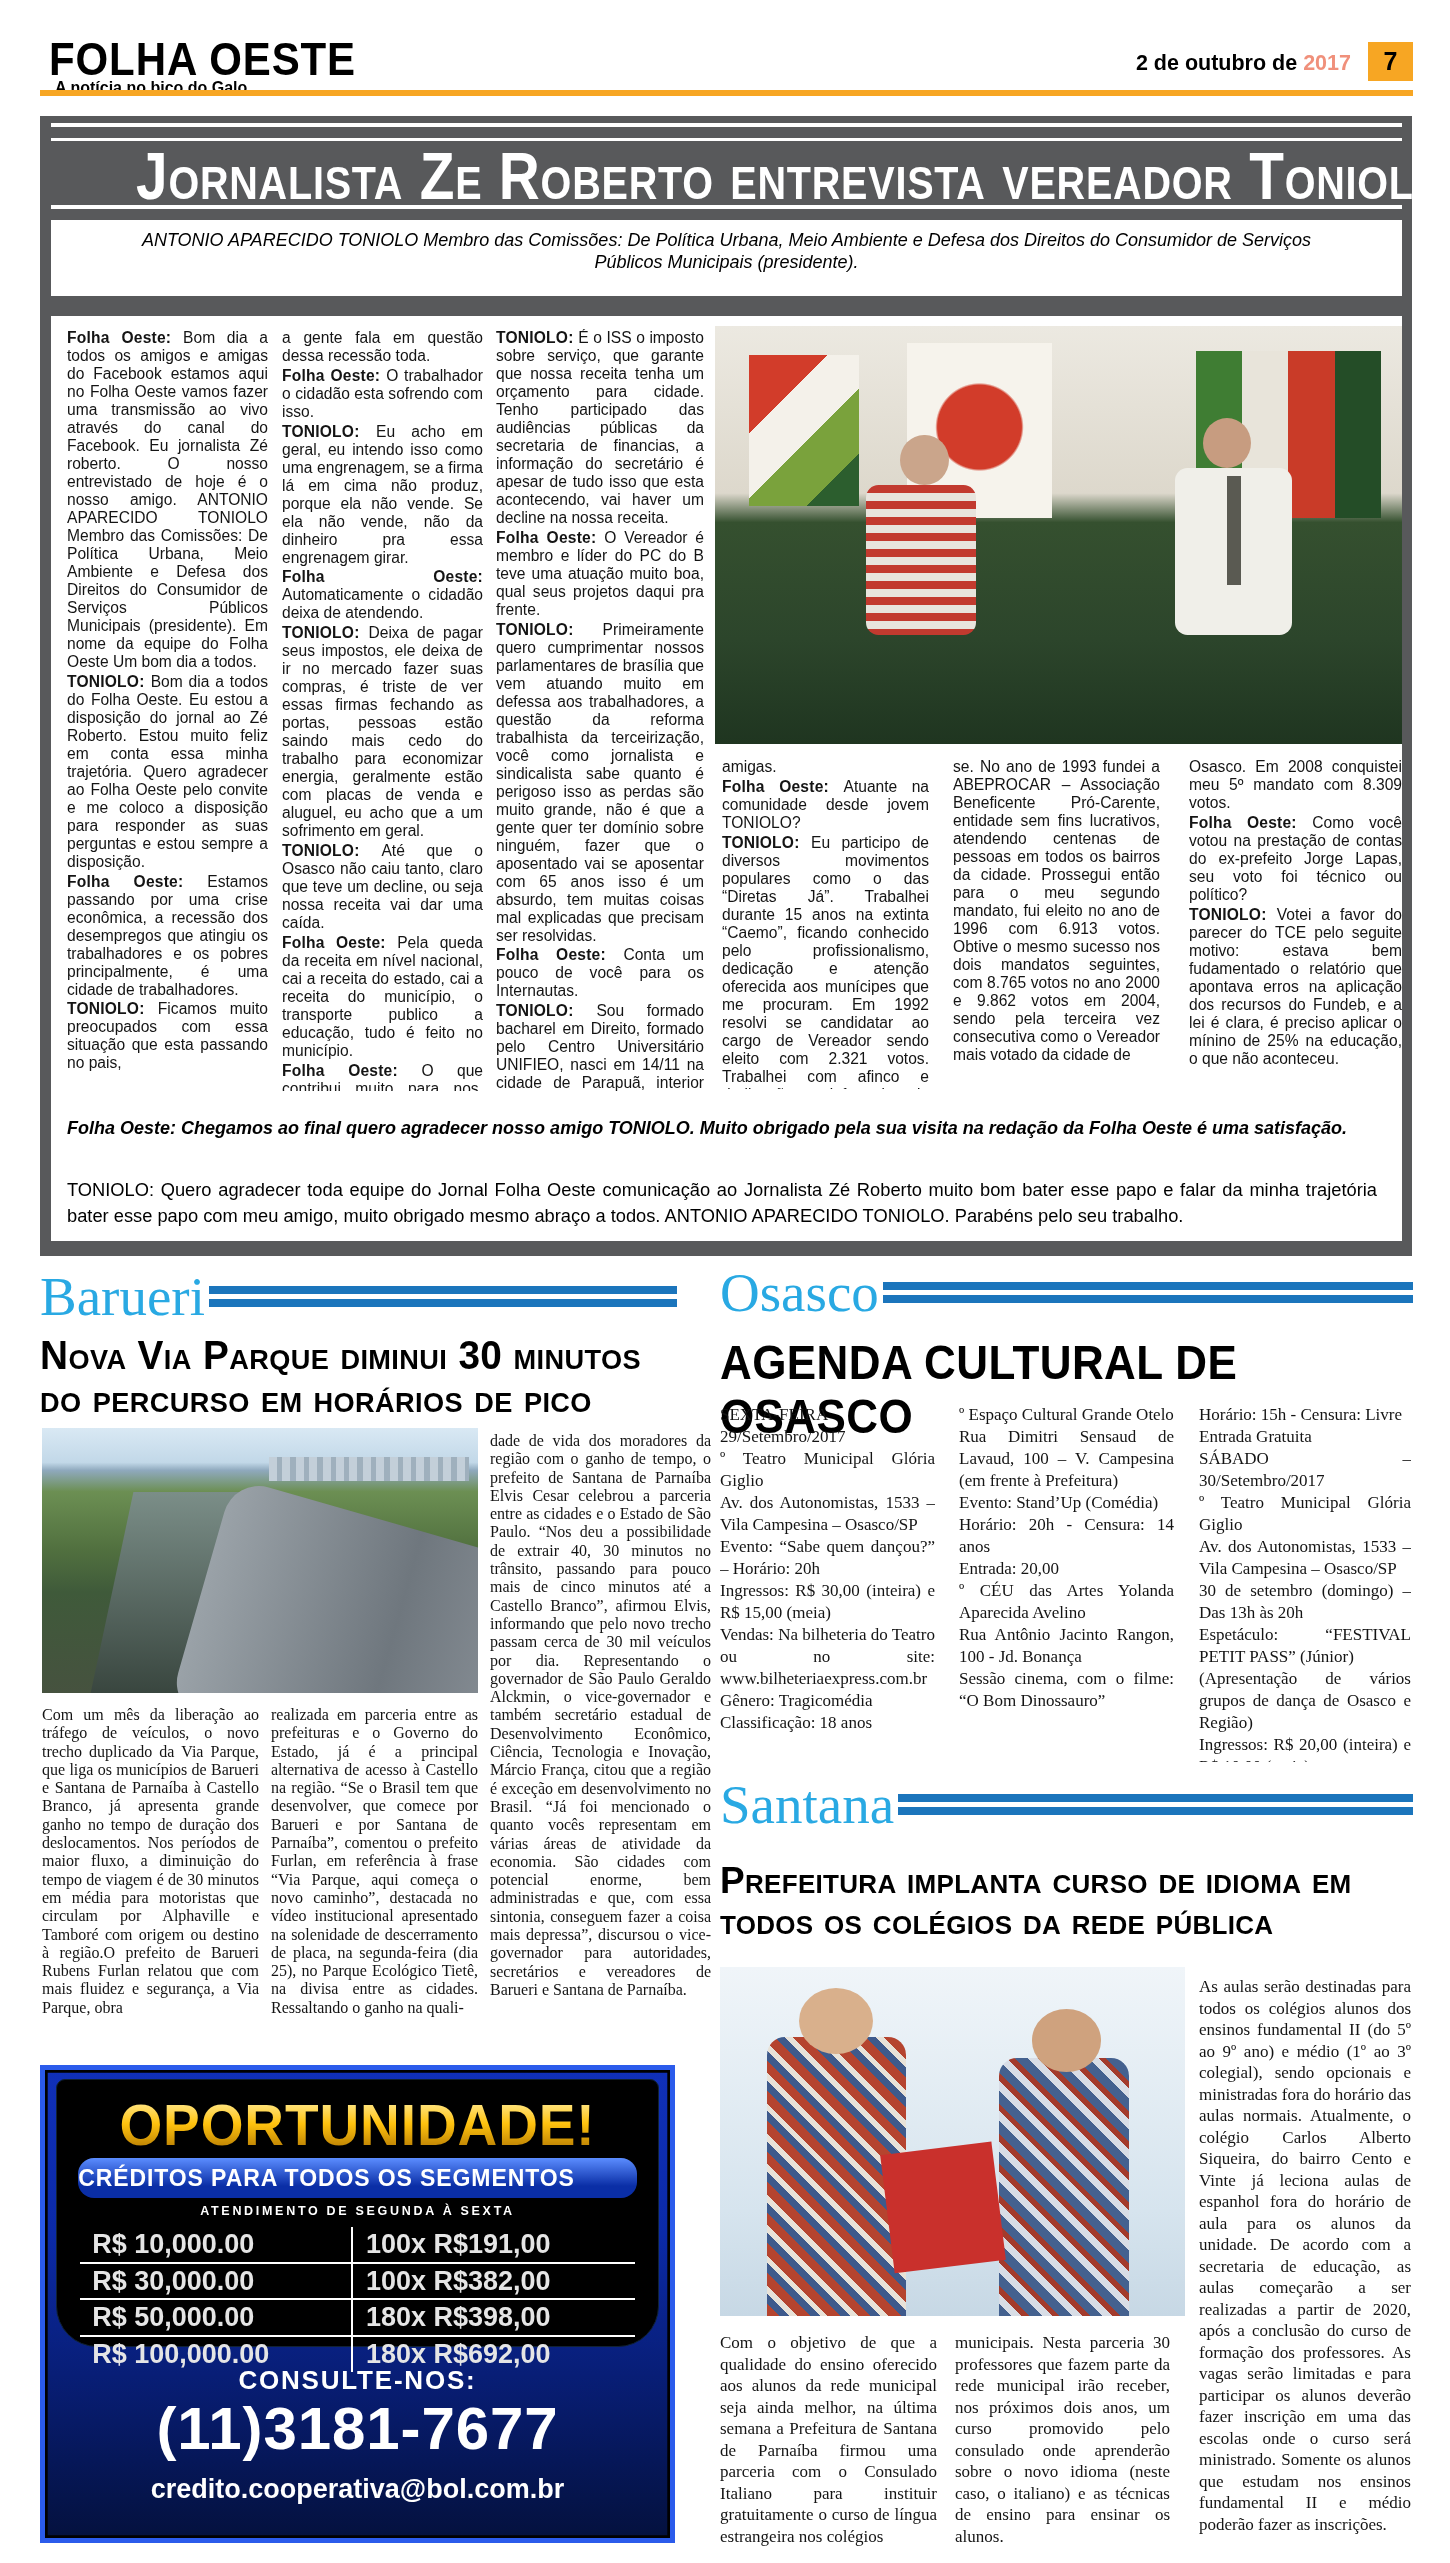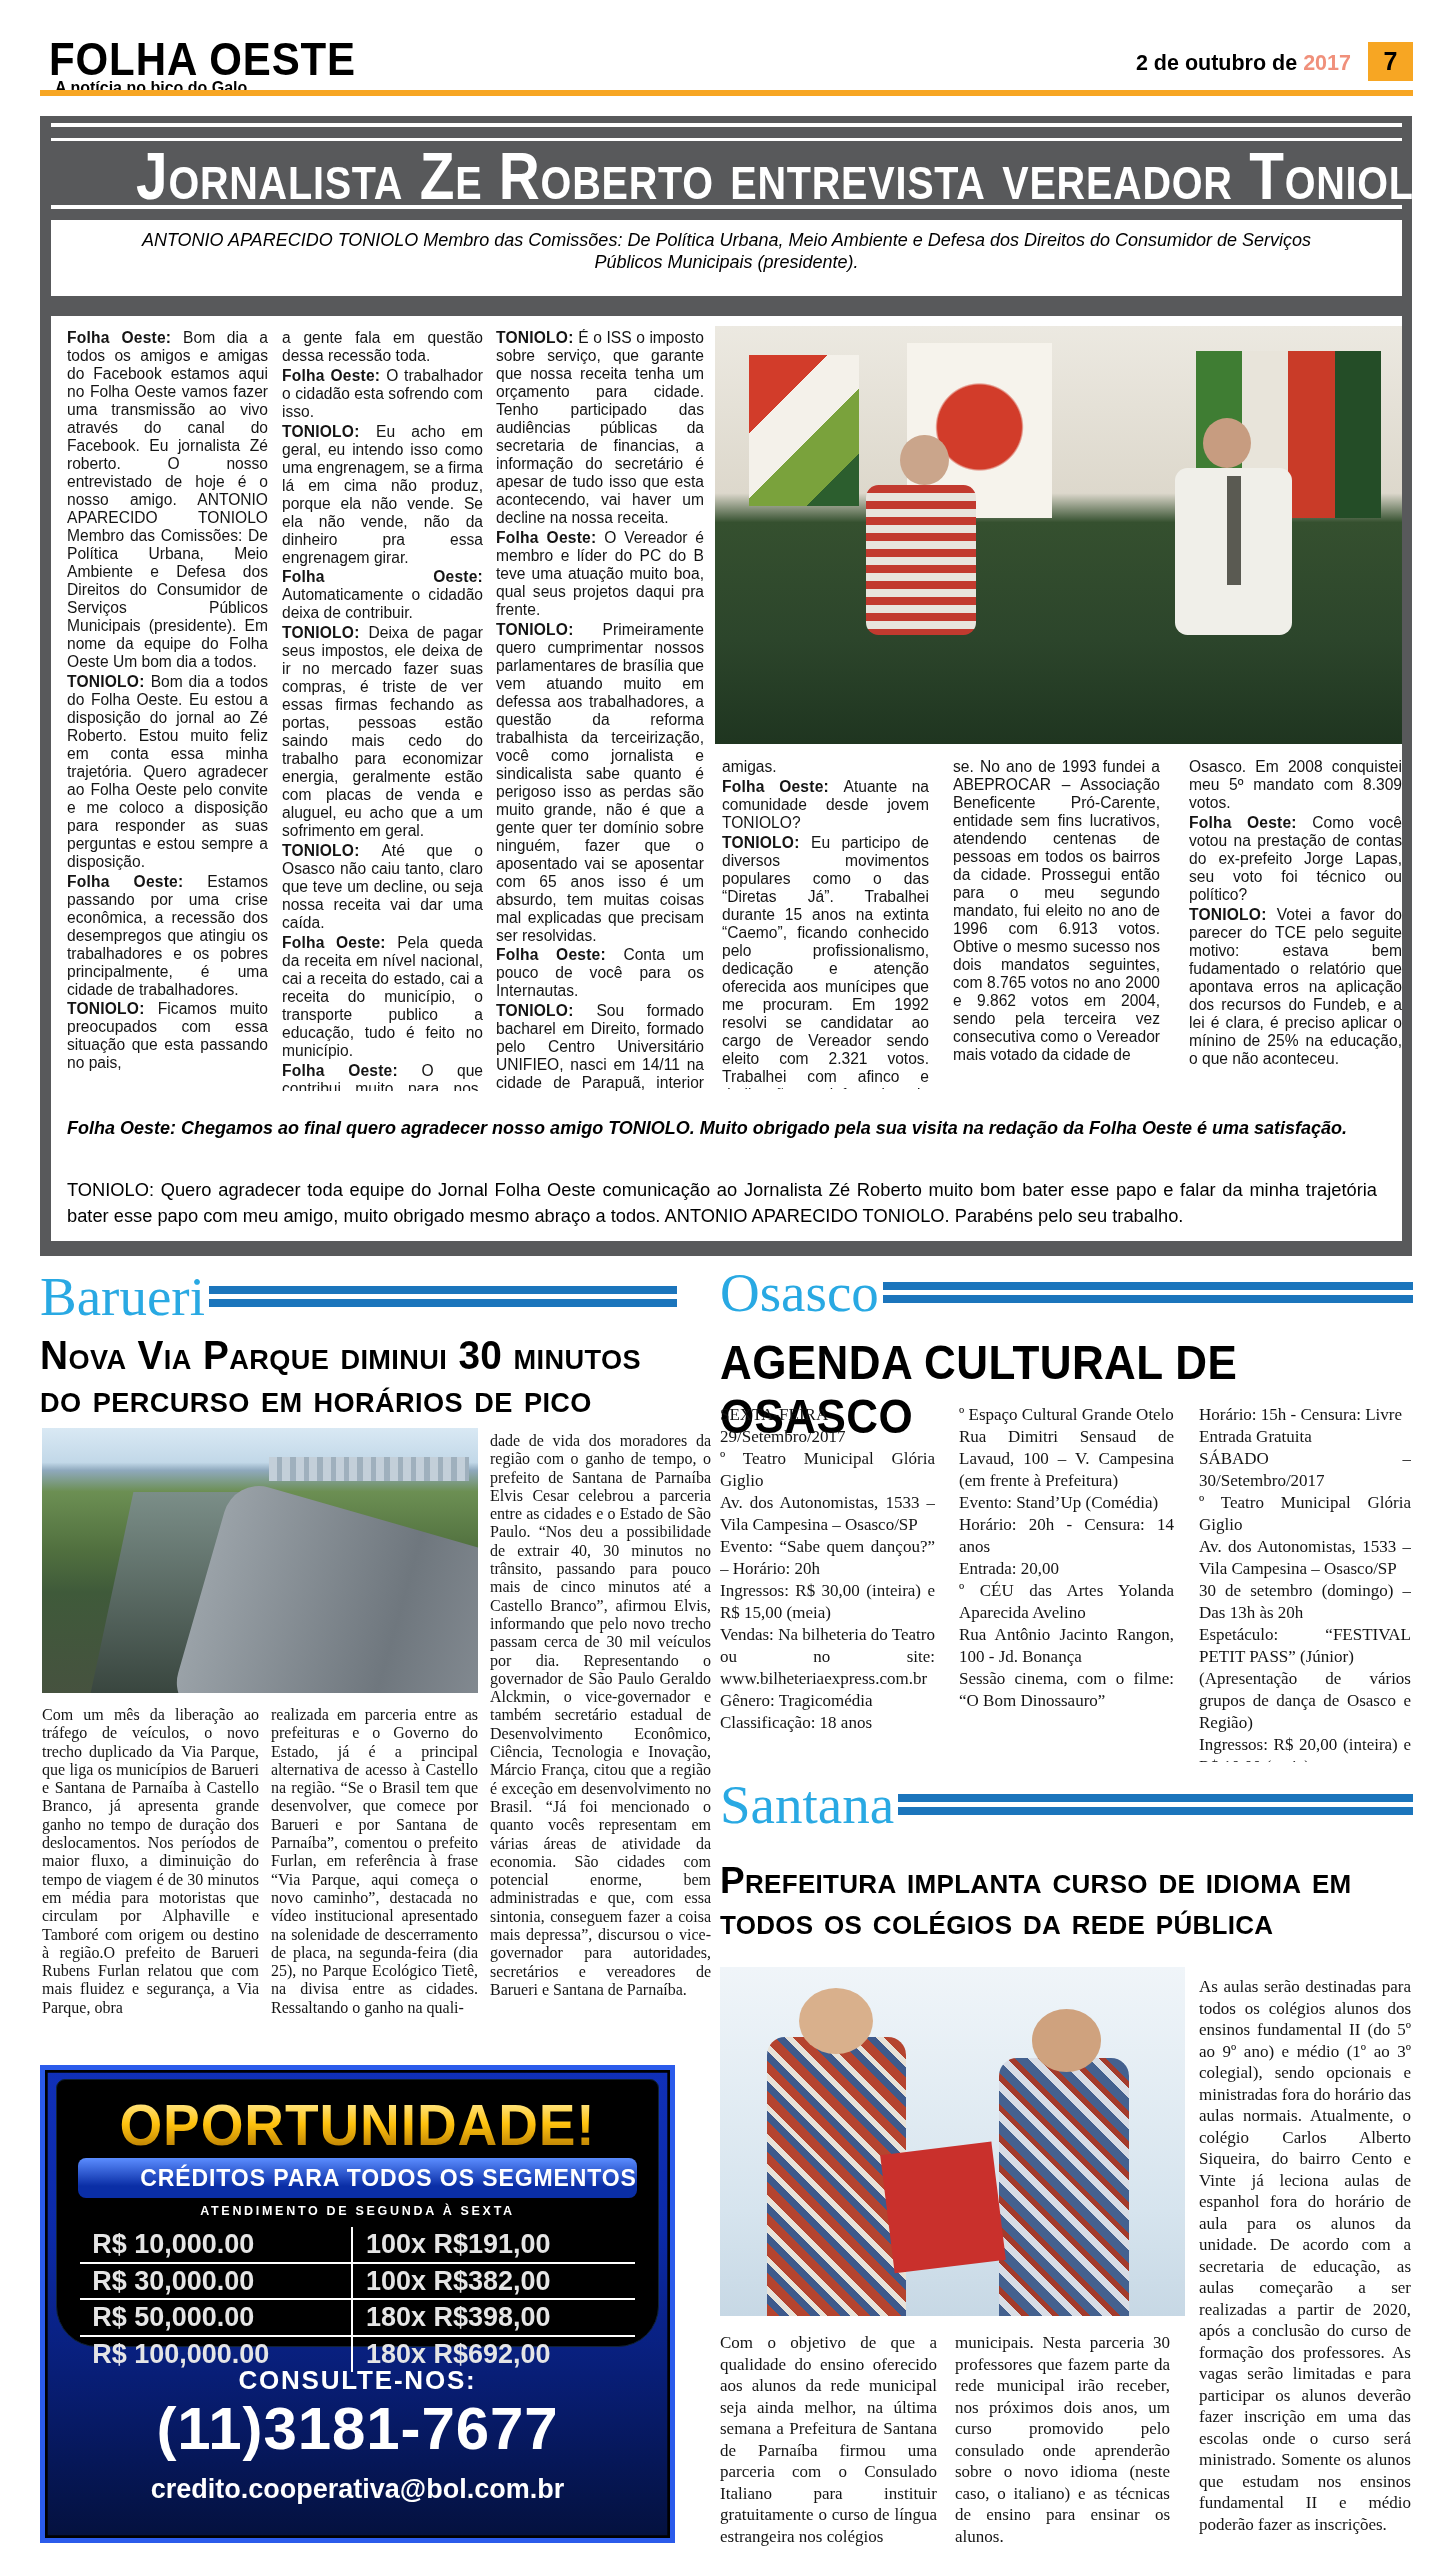--- a/index.html
+++ b/index.html
@@ -105,22 +105,22 @@
   
   .ad{position:absolute;left:40px;top:2065px;width:635px;height:478px;box-sizing:border-box;
       border:5.4px solid #2B5BEB;background:linear-gradient(180deg,#1030b8 0%,#0b2aa8 35%,#071a66 75%,#04113e 100%);
       box-shadow:inset 0 0 0 2.7px #000;}
   .ad-top{position:absolute;left:10.7px;right:10.7px;top:9px;height:266px;background:#000;
       border-radius:9px 9px 41px 41px;border:1.8px solid #123;}
   .ad-title{margin-top:12.5px;text-align:center;font-size:55px;font-weight:900;letter-spacing:0.9px;
       background:linear-gradient(180deg,#fff3b0 5%,#ffc20e 48%,#a86e00 95%);
       -webkit-background-clip:text;background-clip:text;color:transparent;white-space:nowrap;
       transform:scaleY(1.05);}
-  .ad-band{margin:1.8px 21.5px 0;background:linear-gradient(180deg,#5b8dff,#0a2ea6 70%);border-radius:8px;
-      color:#fff;font-weight:800;font-size:23px;text-align:right;padding:6.3px 0;letter-spacing:0.9px;}
+  .ad-band{margin:1.8px 21.5px 0;background:linear-gradient(180deg,#5b8dff,#0a2ea6 70%);border-radius:16px;
+      color:#fff;font-weight:800;font-size:23px;text-align:left;padding:6.3px 0;letter-spacing:0.9px;}
   .ad-note{color:#fff;text-align:center;font-size:12.5px;font-weight:700;letter-spacing:2.7px;margin-top:6.3px;}
   .ad-table{width:calc(100% - 46px);margin:9px auto 0;border-collapse:collapse;color:#e5e5e5;
       font-size:27px;font-weight:800;}
   .ad-table td{padding:1.8px 12.5px;white-space:nowrap;}
   .ad-table td+td{border-left:2.7px solid #fff;}
   .ad-table tr+tr td{border-top:2.7px solid #fff;}
   .ad-cta{position:absolute;left:0;width:100%;top:295px;text-align:center;color:#fff;
       font-size:26px;font-weight:800;letter-spacing:1.8px;}
   .ad-phone{position:absolute;left:0;width:100%;top:324px;text-align:center;color:#fff;
       font-size:60px;font-weight:800;letter-spacing:0.9px;}
@@ -169,21 +169,21 @@
   <p class="qa"><b class="spk">Folha Oeste:</b><span>Bom dia a todos os amigos e amigas do Facebook estamos aqui no Folha Oeste vamos fazer uma transmissão ao vivo através do canal do Facebook. Eu jornalista Zé roberto. O nosso entrevistado de hoje é o nosso amigo. ANTONIO APARECIDO TONIOLO Membro das Comissões: De Política Urbana, Meio Ambiente e Defesa dos Direitos do Consumidor de Serviços Públicos Municipais (presidente). Em nome da equipe do Folha Oeste Um bom dia a todos.</span></p>
       <p class="qa"><b class="spk">TONIOLO:</b><span>Bom dia a todos do Folha Oeste. Eu estou a disposição do jornal ao Zé Roberto.  Estou muito feliz em conta essa minha trajetória. Quero agradecer ao Folha Oeste pelo convite e me coloco a disposição para responder as suas perguntas e estou sempre a disposição.</span></p>
       <p class="qa"><b class="spk">Folha Oeste:</b><span>Estamos passando por uma crise econômica, a recessão dos desempregos que atingiu os trabalhadores e os pobres principalmente, é uma cidade de trabalhadores.</span></p>
       <p class="qa"><b class="spk">TONIOLO:</b><span>Ficamos muito preocupados com essa situação que esta passando no pais,</span></p>
     </div>
   <div class="iv-col" style="left:282px;top:329px;width:201px;height:762px;">
 
   <p class="qa"><span>a gente fala em questão dessa recessão toda.</span></p>
       <p class="qa"><b class="spk">Folha Oeste:</b><span>O trabalhador o cidadão esta sofrendo com isso.</span></p>
       <p class="qa"><b class="spk">TONIOLO:</b><span>Eu acho em geral, eu intendo isso como uma engrenagem, se a firma lá em cima não produz, porque ela não vende. Se ela não vende, não da dinheiro pra essa engrenagem girar.</span></p>
-      <p class="qa"><b class="spk">Folha Oeste:</b><span>Automaticamente o cidadão deixa de contribuir.</span></p>
+      <p class="qa"><b class="spk">Folha Oeste:</b><span>Automaticamente o cidadão deixa de atendendo.</span></p>
       <p class="qa"><b class="spk">TONIOLO:</b><span>Deixa de pagar seus impostos, ele deixa de ir no mercado fazer suas compras, é triste de ver essas firmas fechando as portas, pessoas estão saindo mais cedo do trabalho para economizar energia, geralmente estão com placas de venda e aluguel, eu acho que a um sofrimento em geral.</span></p>
       <p class="qa"><b class="spk">TONIOLO:</b><span>Até que o Osasco não caiu tanto, claro que teve um decline, ou seja nossa receita vai dar uma caída.</span></p>
       <p class="qa"><b class="spk">Folha Oeste:</b><span>Pela queda da receita em nível nacional, cai a receita do estado, cai a receita do município, o transporte publico a educação, tudo é feito no município.</span></p>
       <p class="qa"><b class="spk">Folha Oeste:</b><span>O que contribui muito para nos, para nossa receita melhorar.</span></p>
     </div>
   <div class="iv-col" style="left:496px;top:329px;width:208px;height:762px;">
 
   <p class="qa"><b class="spk">TONIOLO:</b><span>É o ISS o imposto sobre serviço, que garante que nossa receita tenha um orçamento para cidade. Tenho participado das audiências públicas da secretaria de financias, a informação do secretário é apesar de tudo isso que esta acontecendo, vai haver um decline na nossa receita.</span></p>
       <p class="qa"><b class="spk">Folha Oeste:</b><span>O Vereador é membro e líder do PC do B teve uma atuação muito boa, qual seus projetos daqui pra frente.</span></p>
       <p class="qa"><b class="spk">TONIOLO:</b><span>Primeiramente quero cumprimentar nossos parlamentares de brasília que vem atuando muito em defessa aos trabalhadores, a questão da reforma trabalhista da terceirização, você como jornalista e sindicalista sabe quanto é perigoso isso as perdas são muito grande, não é que a gente quer ter domínio sobre ninguém, fazer que o aposentado vai se aposentar com 65 anos isso é um absurdo, tem muitas coisas mal explicadas que precisam ser resolvidas.</span></p>

